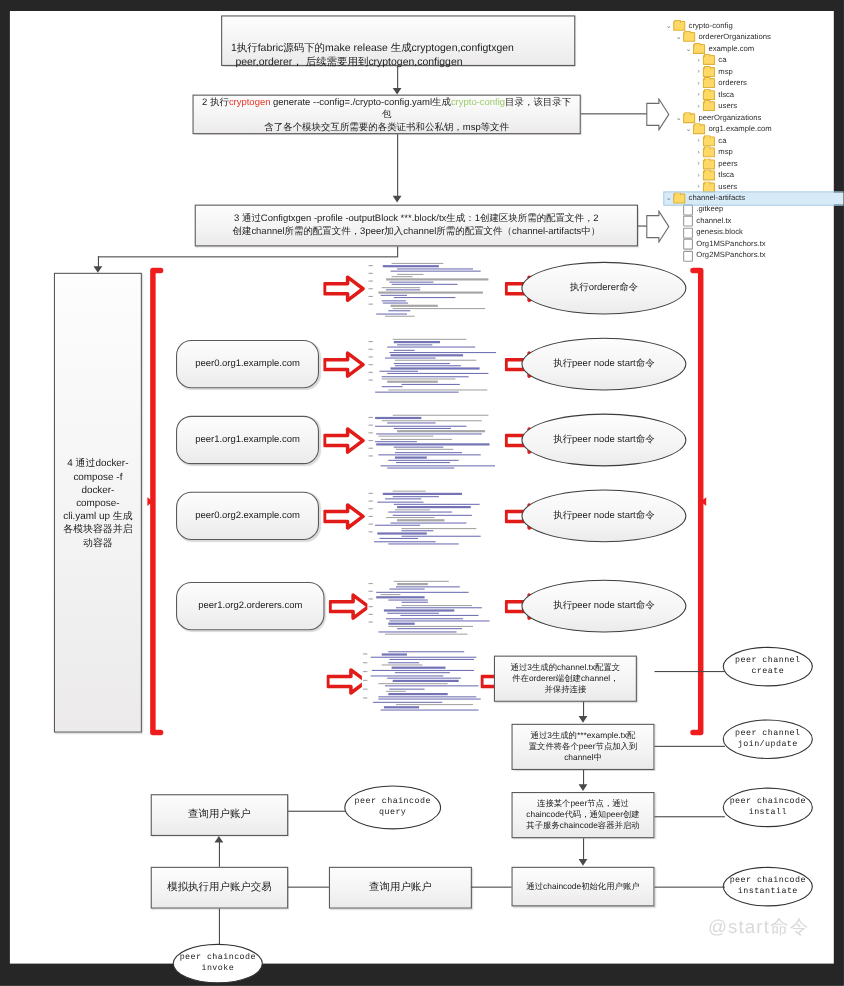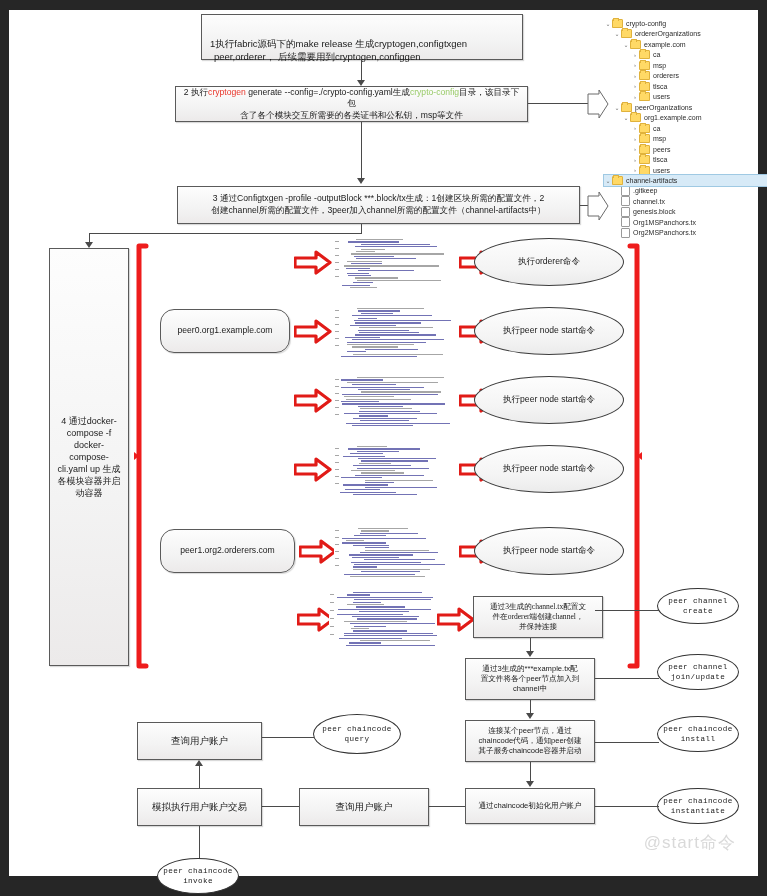--- a/index.html
+++ b/index.html
@@ -261,20 +261,23 @@
       </div>
     <div class="redarrow" style="left:450px;top:309px;">
       <svg width="38" height="25" viewBox="0 0 38 25">
           <path d="M1 8 L22 8 L22 2 L36 12.5 L22 23 L22 17 L1 17 Z" fill="#ffffff" stroke="#e11b17" stroke-width="3.2" stroke-linejoin="round"></path>
         </svg>
     </div>
     <div class="ellipse t-sm" style="left:465px;top:297px;width:150px;height:48px;">
       <div>执行peer node start命令</div>
     </div>
 
+    <div class="box rbox t-sm" style="left:151px;top:368px;width:130px;height:44px;">
+      <div class="inner">peer1.org1.example.com</div>
+    </div>
     <div class="redarrow" style="left:285px;top:378px;">
       <svg width="38" height="25" viewBox="0 0 38 25">
           <path d="M1 8 L22 8 L22 2 L36 12.5 L22 23 L22 17 L1 17 Z" fill="#ffffff" stroke="#e11b17" stroke-width="3.2" stroke-linejoin="round"></path>
         </svg>
     </div>
     <div class="term" style="left:325px;top:365px;width:120px;height:52px;">
         <div class="tl g" style="left: 23px; top: 2px; width: 87px;"></div>
         <div class="tl" style="left: 7px; top: 4.4px; width: 42px;"></div>
         <div class="tl g" style="left: 13px; top: 6.8px; width: 91px;"></div>
         <div class="tl" style="left: 18px; top: 9.2px; width: 44px;"></div>
@@ -304,20 +307,23 @@
       </div>
     <div class="redarrow" style="left:450px;top:378px;">
       <svg width="38" height="25" viewBox="0 0 38 25">
           <path d="M1 8 L22 8 L22 2 L36 12.5 L22 23 L22 17 L1 17 Z" fill="#ffffff" stroke="#e11b17" stroke-width="3.2" stroke-linejoin="round"></path>
         </svg>
     </div>
     <div class="ellipse t-sm" style="left:465px;top:366px;width:150px;height:48px;">
       <div>执行peer node start命令</div>
     </div>
 
+    <div class="box rbox t-sm" style="left:151px;top:437px;width:130px;height:44px;">
+      <div class="inner">peer0.org2.example.com</div>
+    </div>
     <div class="redarrow" style="left:285px;top:447px;">
       <svg width="38" height="25" viewBox="0 0 38 25">
           <path d="M1 8 L22 8 L22 2 L36 12.5 L22 23 L22 17 L1 17 Z" fill="#ffffff" stroke="#e11b17" stroke-width="3.2" stroke-linejoin="round"></path>
         </svg>
     </div>
     <div class="term" style="left:325px;top:434px;width:120px;height:52px;">
         <div class="tl g" style="left: 23px; top: 2px; width: 30px;"></div>
         <div class="tl" style="left: 14px; top: 4.4px; width: 72px;"></div>
         <div class="tl" style="left: 23px; top: 6.8px; width: 42px;"></div>
         <div class="tl" style="left: 16px; top: 9.2px; width: 33px;"></div>
@@ -435,21 +441,21 @@
         <div class="tl g" style="left: 1px; top: 28px; width: 4px;"></div>
         <div class="tl g" style="left: 1px; top: 36px; width: 4px;"></div>
         <div class="tl g" style="left: 1px; top: 44px; width: 4px;"></div>
       </div>
     <div class="redarrow" style="left:428px;top:597px;">
       <svg width="38" height="25" viewBox="0 0 38 25">
           <path d="M1 8 L22 8 L22 2 L36 12.5 L22 23 L22 17 L1 17 Z" fill="#ffffff" stroke="#e11b17" stroke-width="3.2" stroke-linejoin="round"></path>
         </svg>
     </div>
 
-    <div class="box t-xs" style="left:464px;top:586px;width:130px;height:42px;font-family:Liberation Serif, serif;">
+    <div class="box t-xs" style="left:440px;top:586px;width:130px;height:42px;">
       <div class="inner">
         <div>通过3生成的channel.tx配置文</div>
         <div>件在orderer端创建channel，</div>
         <div>并保持连接</div>
       </div>
     </div>
     <div class="ln lnv" style="left:521px;top:628px;height:16px;"></div>
     <div class="arrowdown" style="left:517px;top:641px;"></div>
 
     <div class="box t-xs" style="left:456px;top:648px;width:130px;height:42px;">

